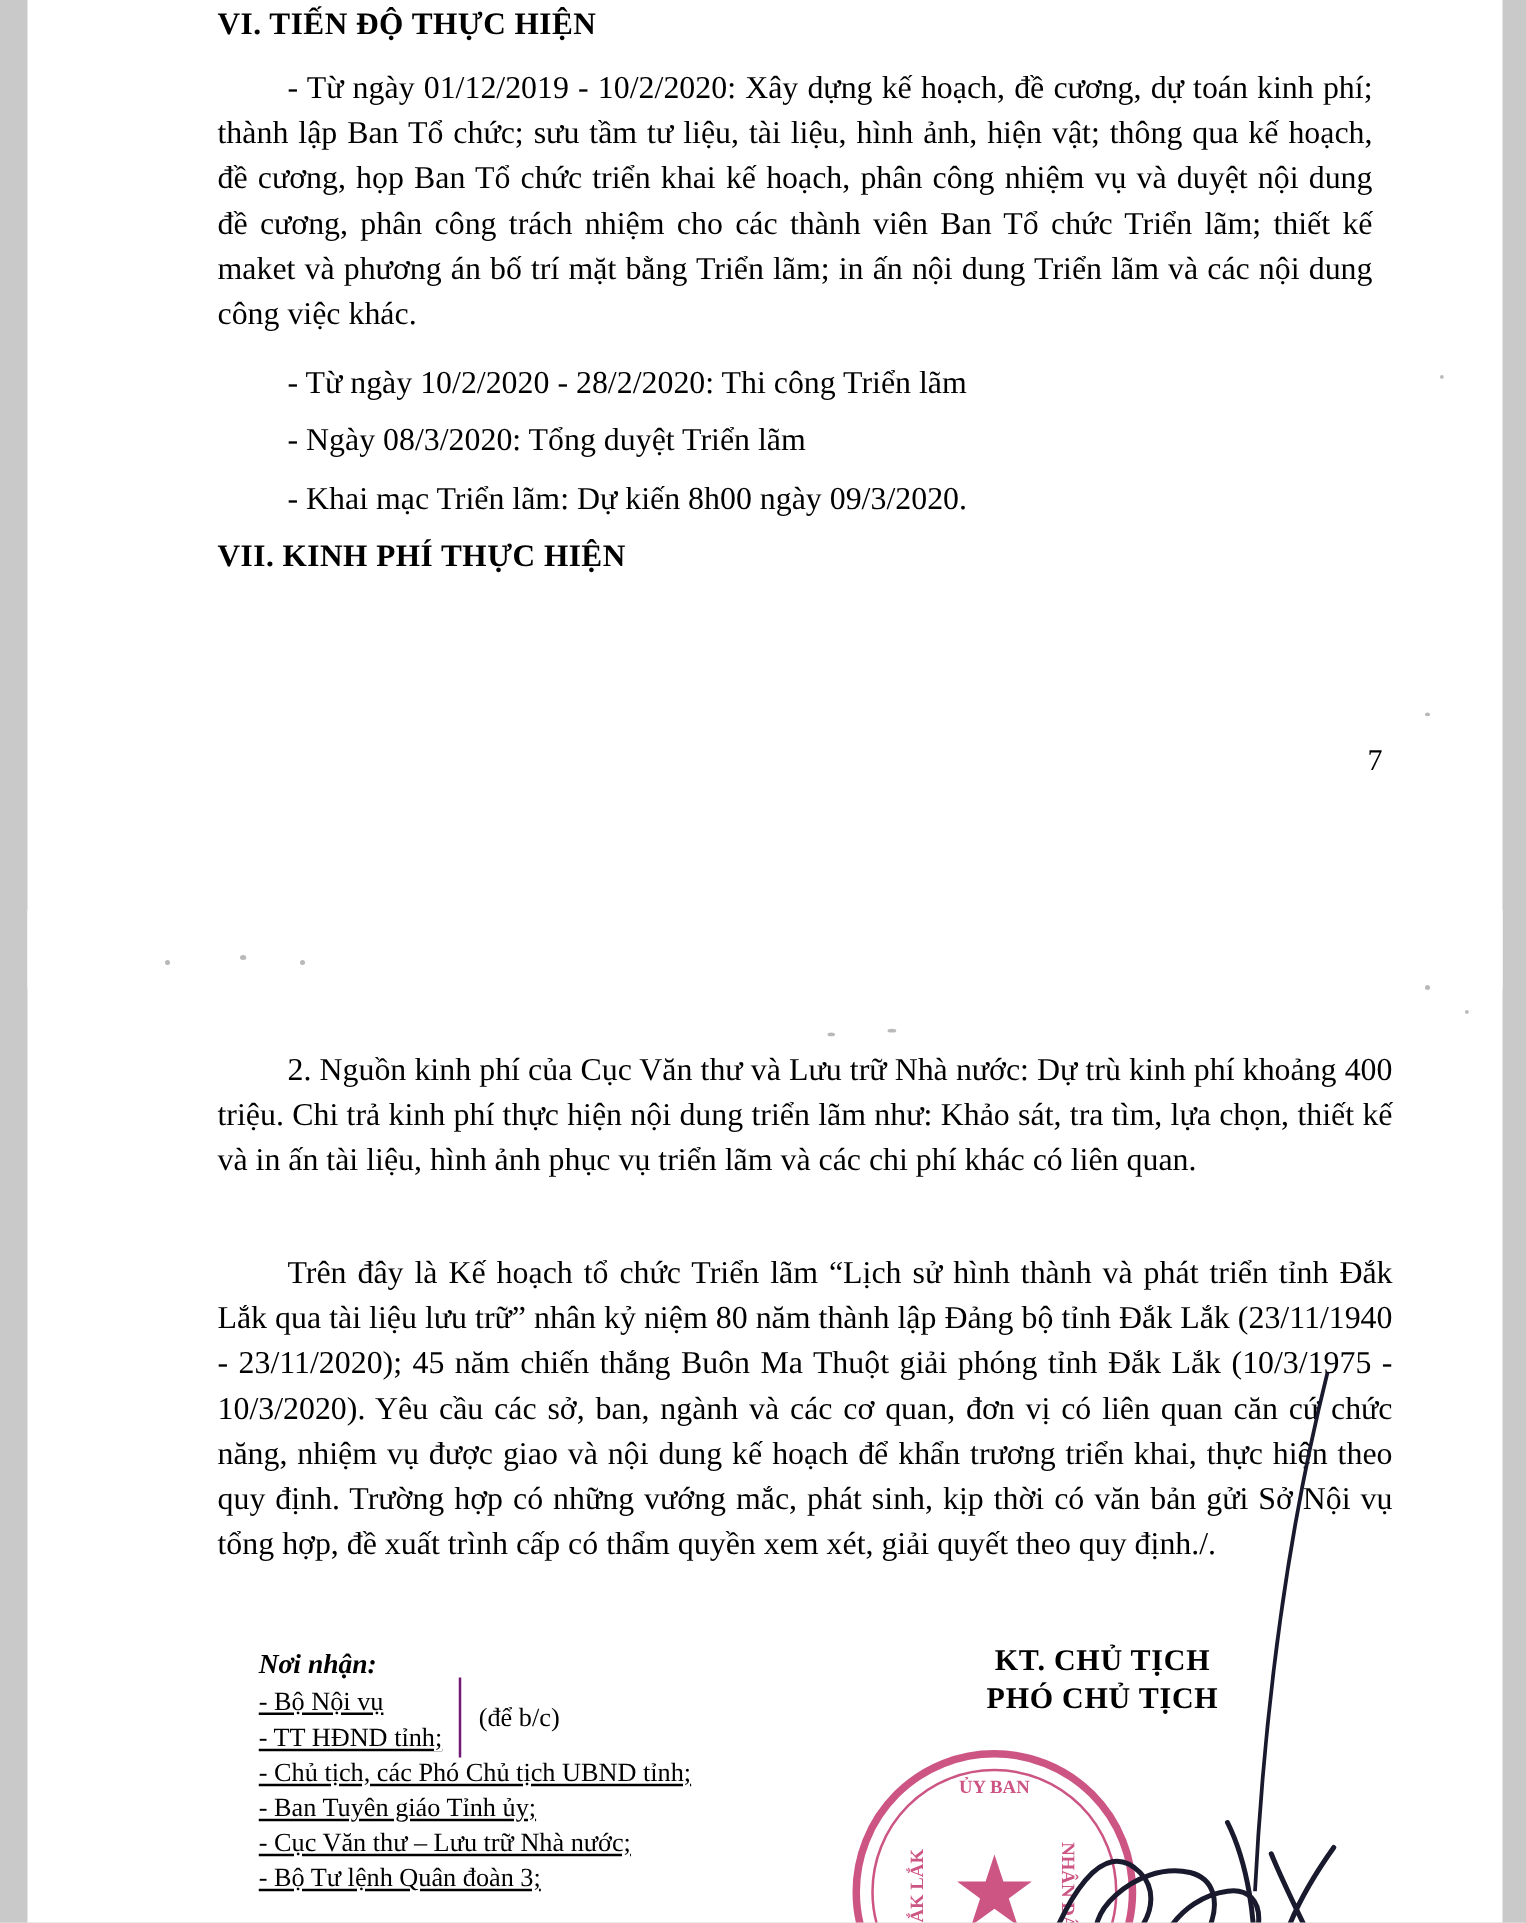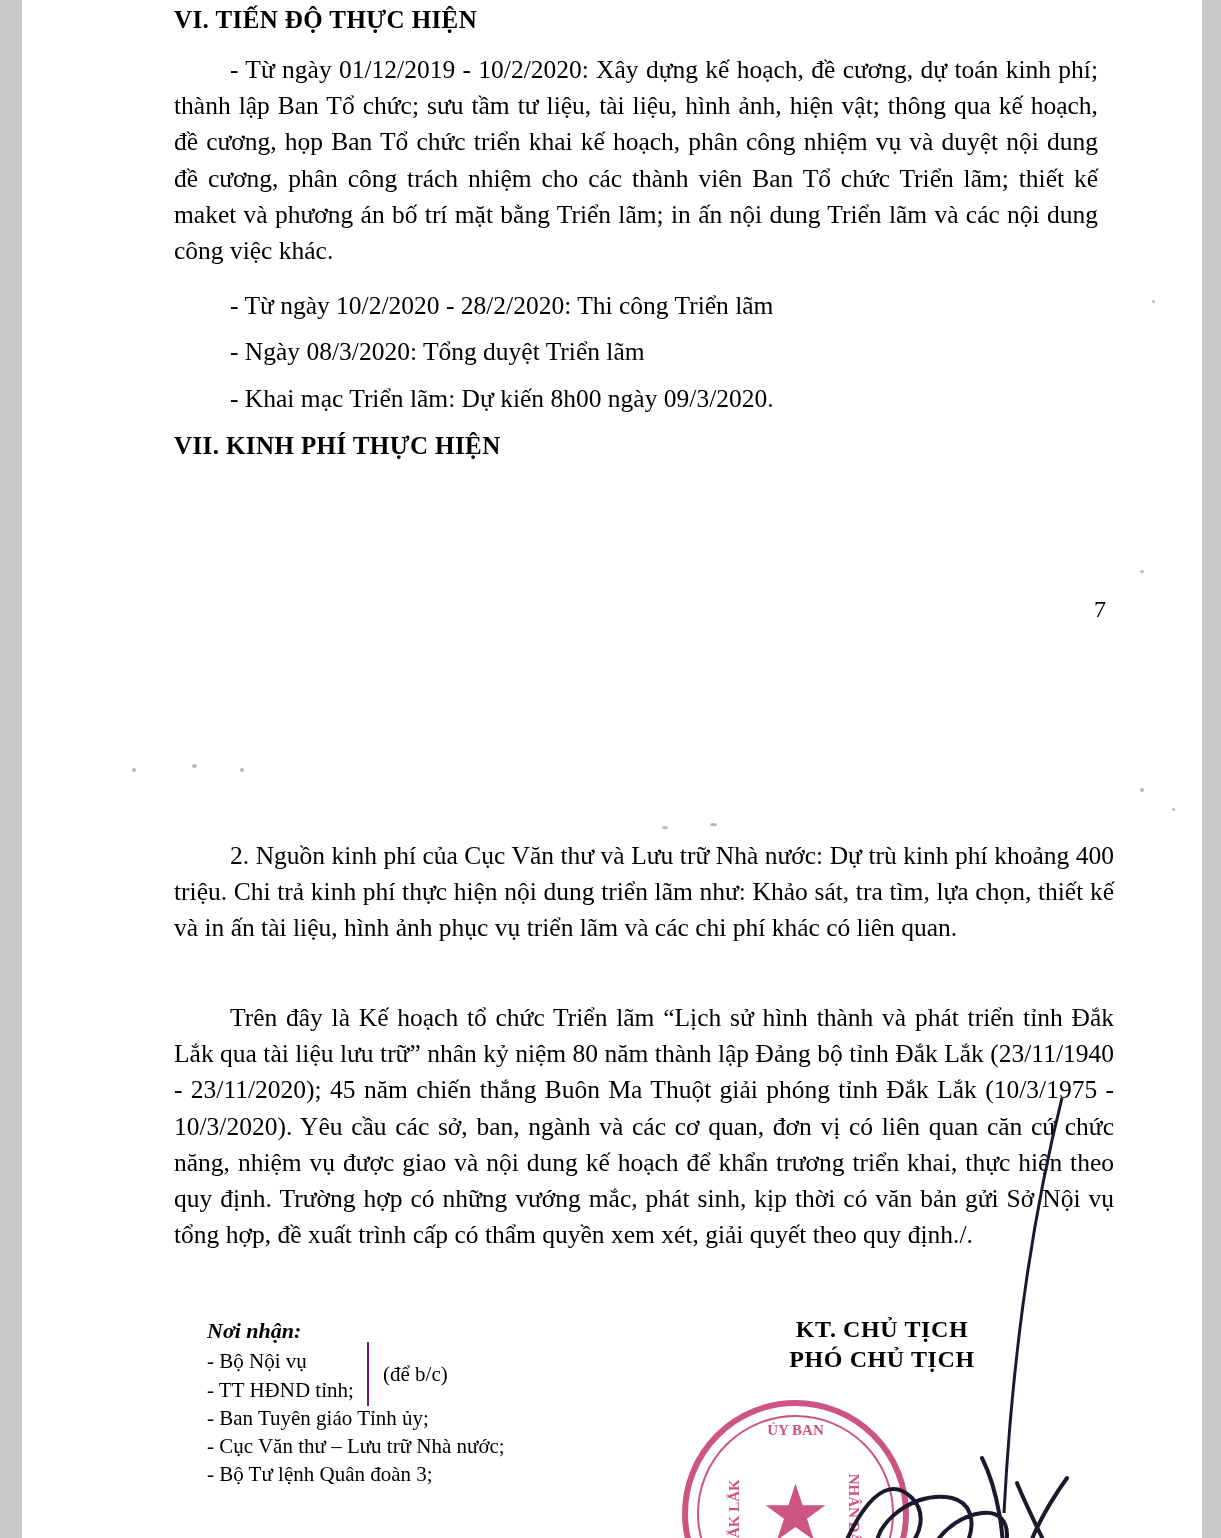--- a/index.html
+++ b/index.html
@@ -96,20 +96,21 @@
     font-size: 22px;
     margin-bottom: 2px;
   }
   .recipients ul {
     list-style: none;
     margin: 0;
     padding: 0;
   }
   .recipients li {
     white-space: nowrap;
+    text-decoration: underline;
   }
   .bc-group {
     position: absolute;
     left: 160px;
     top: 26px;
     height: 64px;
     border-left: 2px solid #701a75;
     padding-left: 14px;
     display: flex;
     align-items: center;
@@ -230,20 +231,21 @@
 
     <p class="para indent" id="p2-para-1">2. Nguồn kinh phí của Cục Văn thư và Lưu trữ Nhà nước: Dự trù kinh phí khoảng 400 triệu. Chi trả kinh phí thực hiện nội dung triển lãm như: Khảo sát, tra tìm, lựa chọn, thiết kế và in ấn tài liệu, hình ảnh phục vụ triển lãm và các chi phí khác có liên quan.</p>
 
     <p class="para indent" id="p2-para-2">Trên đây là Kế hoạch tổ chức Triển lãm “Lịch sử hình thành và phát triển tỉnh Đắk Lắk qua tài liệu lưu trữ” nhân kỷ niệm 80 năm thành lập Đảng bộ tỉnh Đắk Lắk (23/11/1940 - 23/11/2020); 45 năm chiến thắng Buôn Ma Thuột giải phóng tỉnh Đắk Lắk (10/3/1975 - 10/3/2020). Yêu cầu các sở, ban, ngành và các cơ quan, đơn vị có liên quan căn cứ chức năng, nhiệm vụ được giao và nội dung kế hoạch để khẩn trương triển khai, thực hiện theo quy định. Trường hợp có những vướng mắc, phát sinh, kịp thời có văn bản gửi Sở Nội vụ tổng hợp, đề xuất trình cấp có thẩm quyền xem xét, giải quyết theo quy định./.</p>
 
     <div class="recipients">
       <div class="recipients-title">Nơi nhận:</div>
       <ul>
         <li>- Bộ Nội vụ</li>
         <li>- TT HĐND tỉnh;</li>
+        <li>- Chủ tịch, các Phó Chủ tịch UBND tỉnh;</li>
         <li>- Ban Tuyên giáo Tỉnh ủy;</li>
         <li>- Cục Văn thư – Lưu trữ Nhà nước;</li>
         <li>- Bộ Tư lệnh Quân đoàn 3;</li>
 
       </ul>
       <div class="bc-group">(để b/c)</div>
     </div>
 
     <div class="signature-block">
       <div class="line1">KT. CHỦ TỊCH</div>

